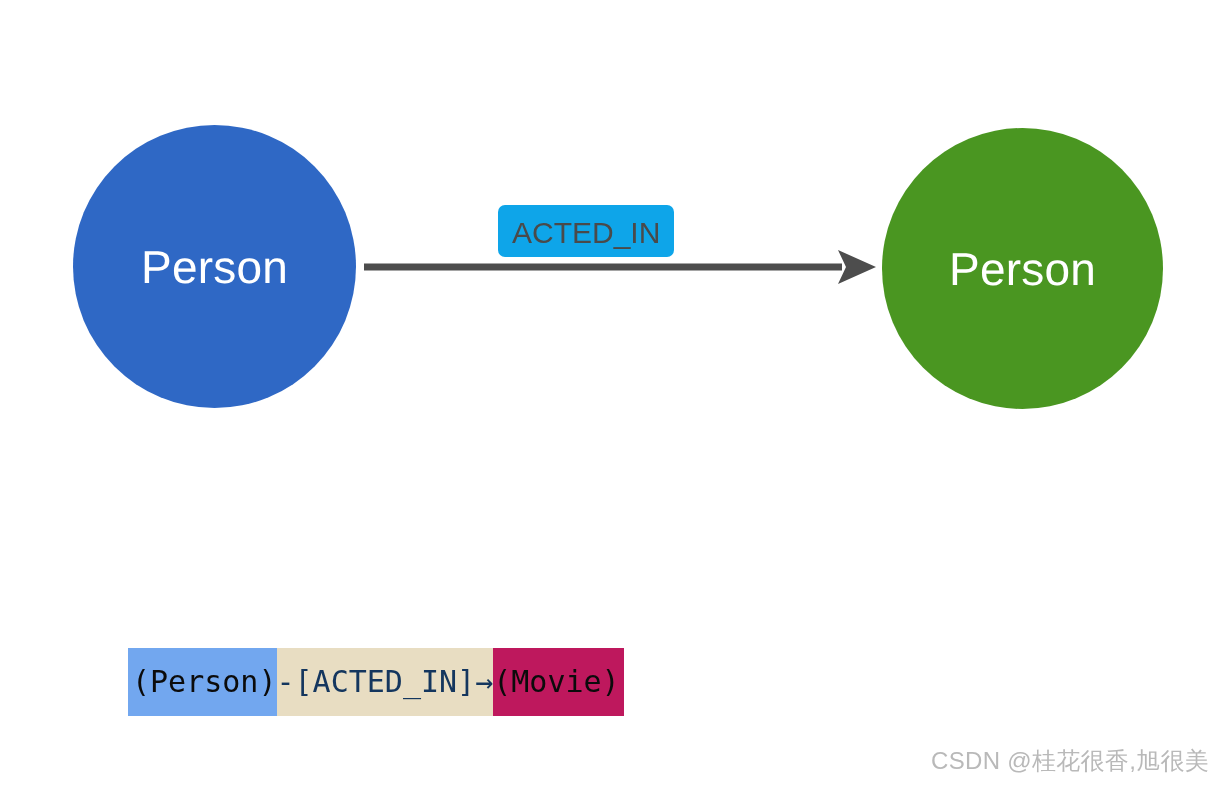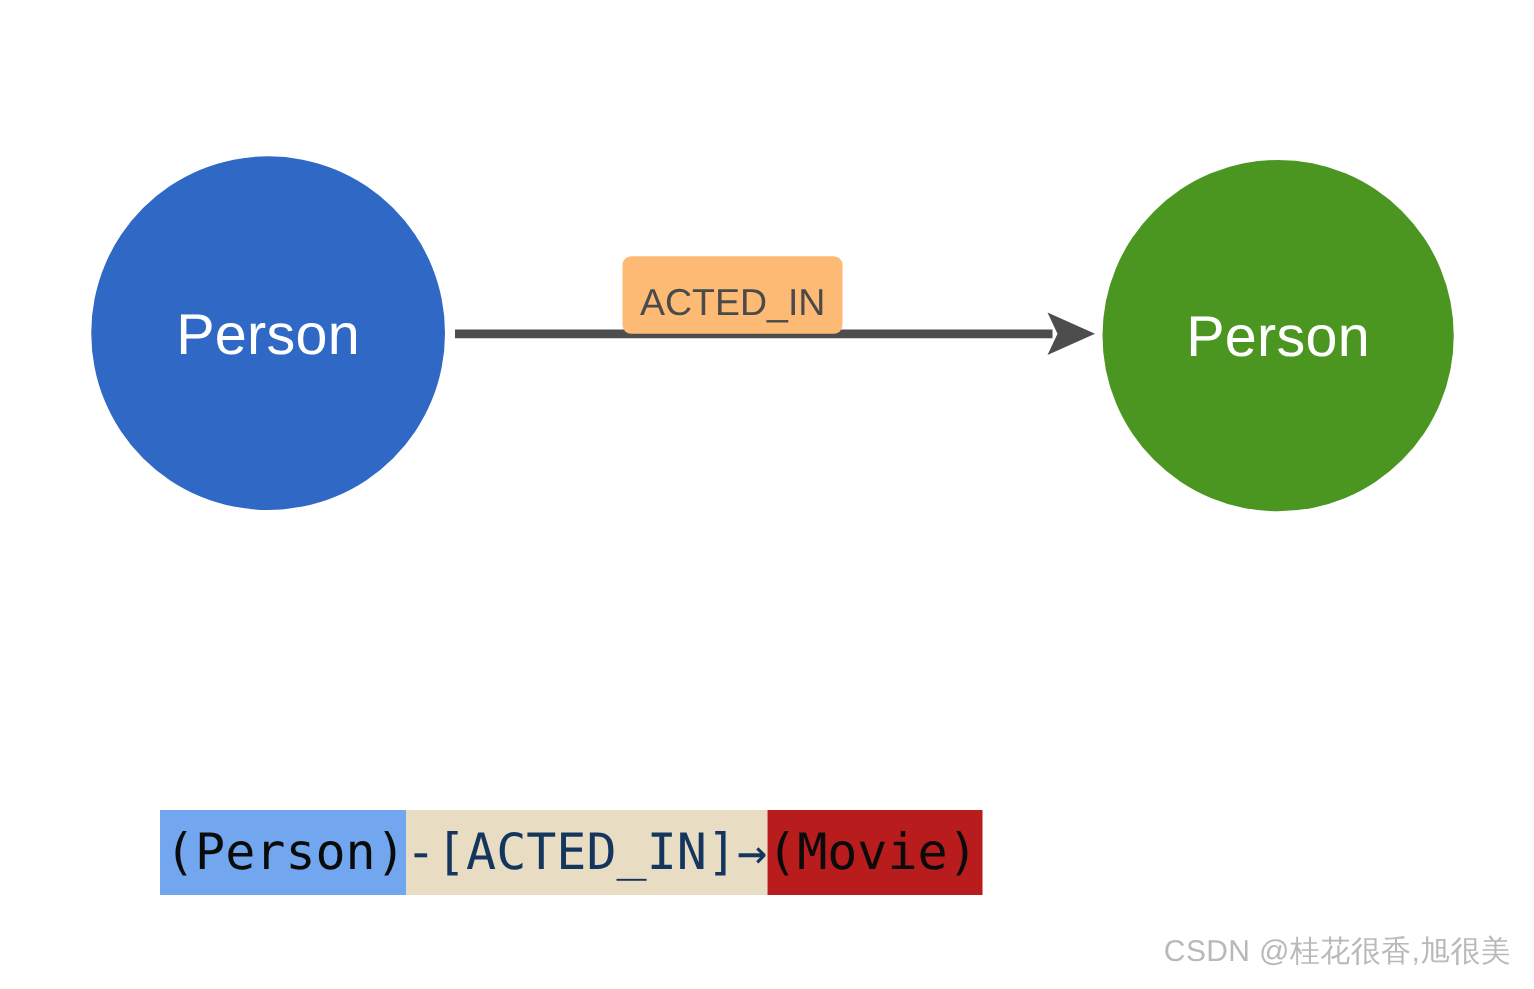--- a/index.html
+++ b/index.html
@@ -62,41 +62,41 @@
     top: 244px;
     width: 522px;
     height: 46px;
   }
 
   
   #relationship-label {
     position: absolute;
     left: 498px;
     top: 205px;
-    padding: 22px 14px 8px 14px;
-    background: #fdba74;
+    padding: 12px 14px 8px 14px;
+    background: #0ea5e9;
     border-radius: 7px;
     color: #4a4a4a;
     font-family: "Liberation Sans", sans-serif;
     font-size: 30px;
     font-weight: 400;
     line-height: 1.06;
     white-space: nowrap;
   }
 
   
   #cypher-strip {
     position: absolute;
     left: 128px;
     top: 648px;
     height: 68px;
     display: flex;
     align-items: center;
     font-family: "DejaVu Sans Mono", "Liberation Mono", monospace;
-    font-size: 40px;
+    font-size: 30px;
     font-weight: 400;
     line-height: 68px;
     white-space: pre;
     letter-spacing: 0px;
   }
   .code-seg {
     height: 68px;
     display: inline-block;
     vertical-align: middle;
   }
@@ -104,21 +104,21 @@
     background: #72a7ef;
     color: #0b0b0b;
     padding-left: 4px;
   }
   #cypher-rel {
     background: #e8ddc2;
     color: #14365e;
     text-align: right;
   }
   #cypher-node-movie {
-    background: #b91c1c;
+    background: #be185d;
     color: #0b0b0b;
     padding-right: 4px;
   }
 
   
   #watermark {
     position: absolute;
     right: 18px;
     bottom: 14px;
     color: #b9b9b9;

